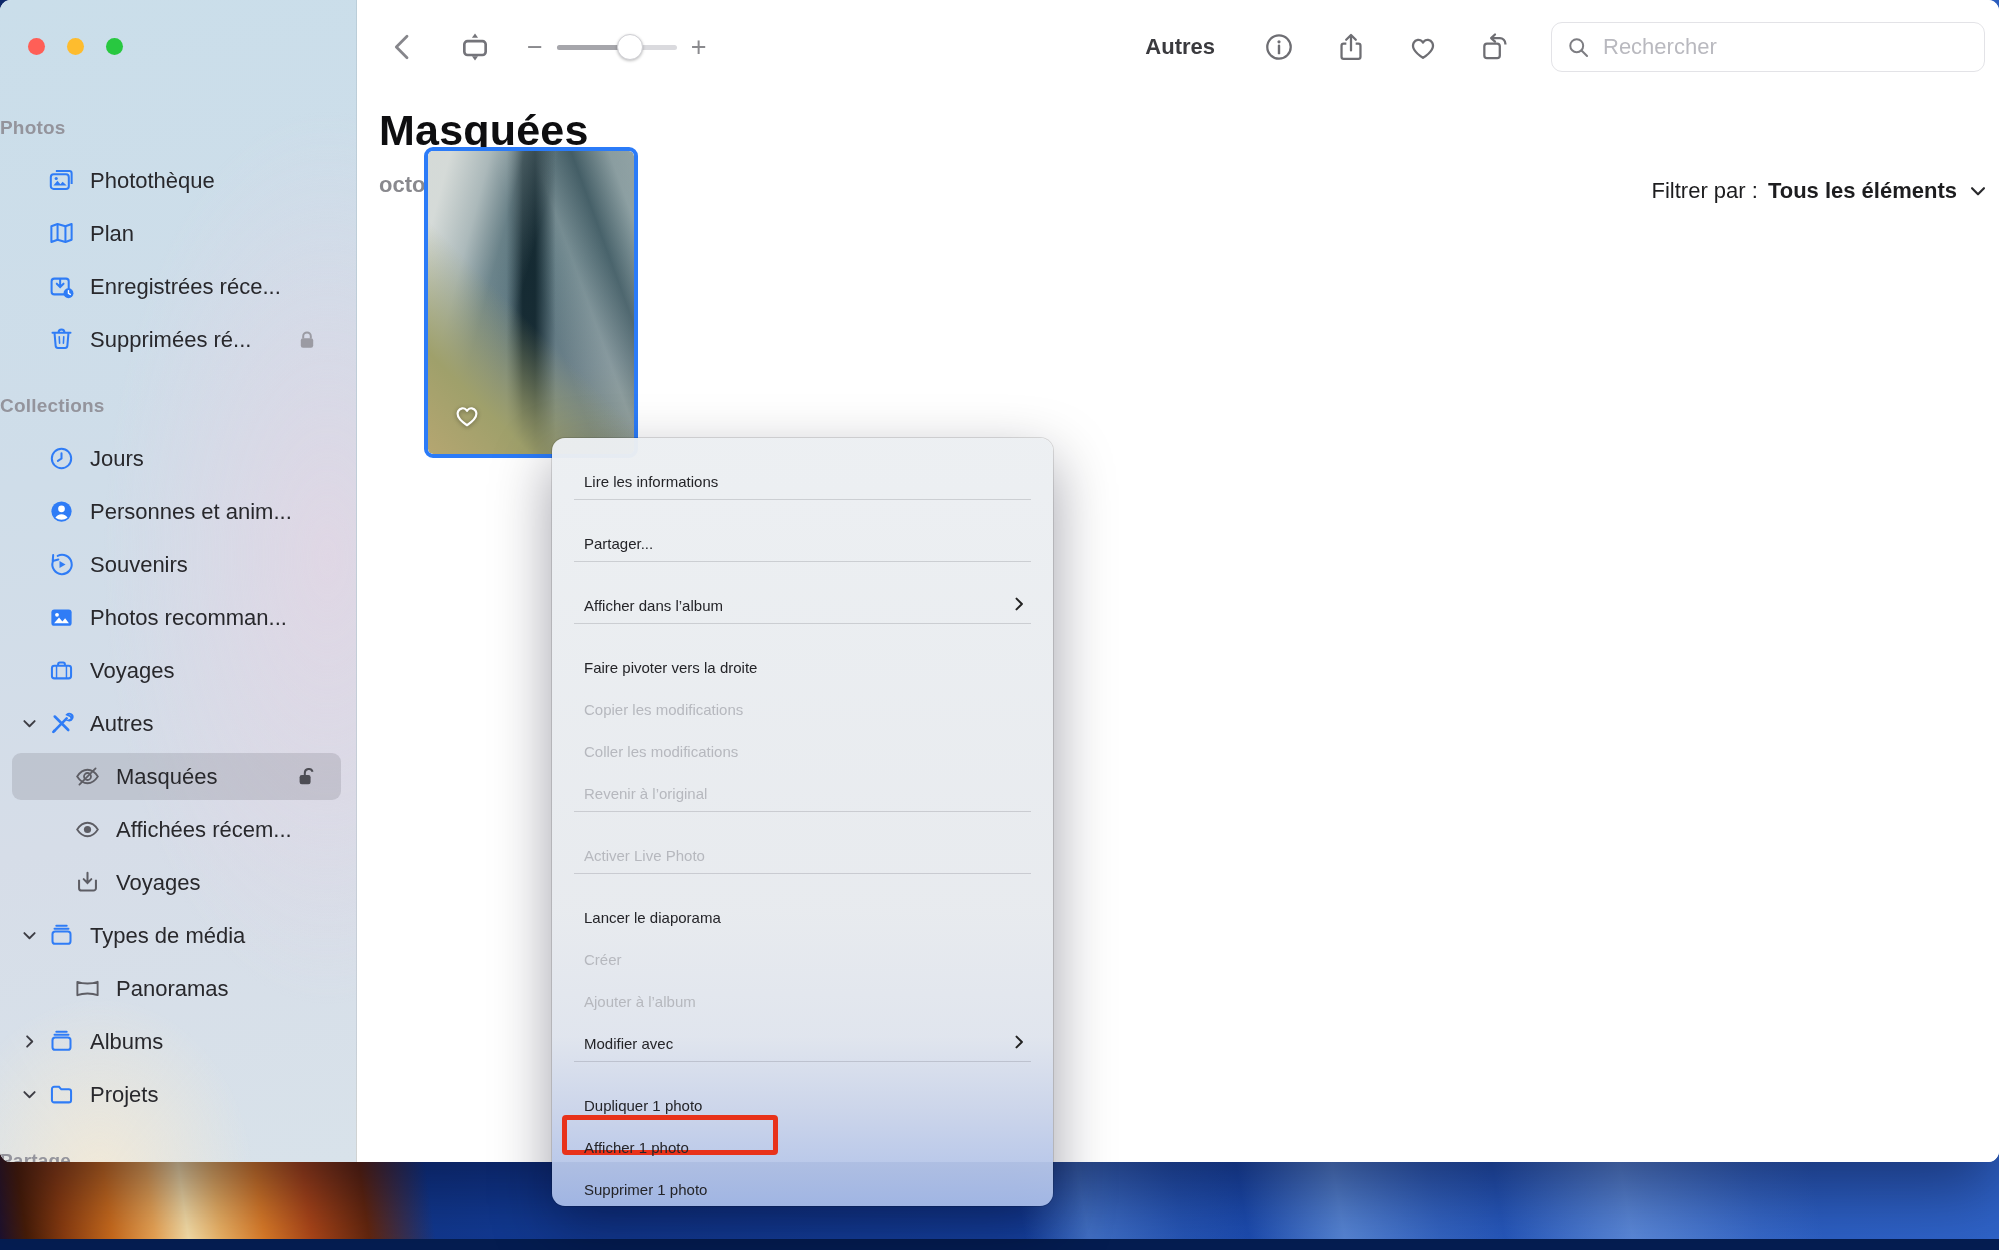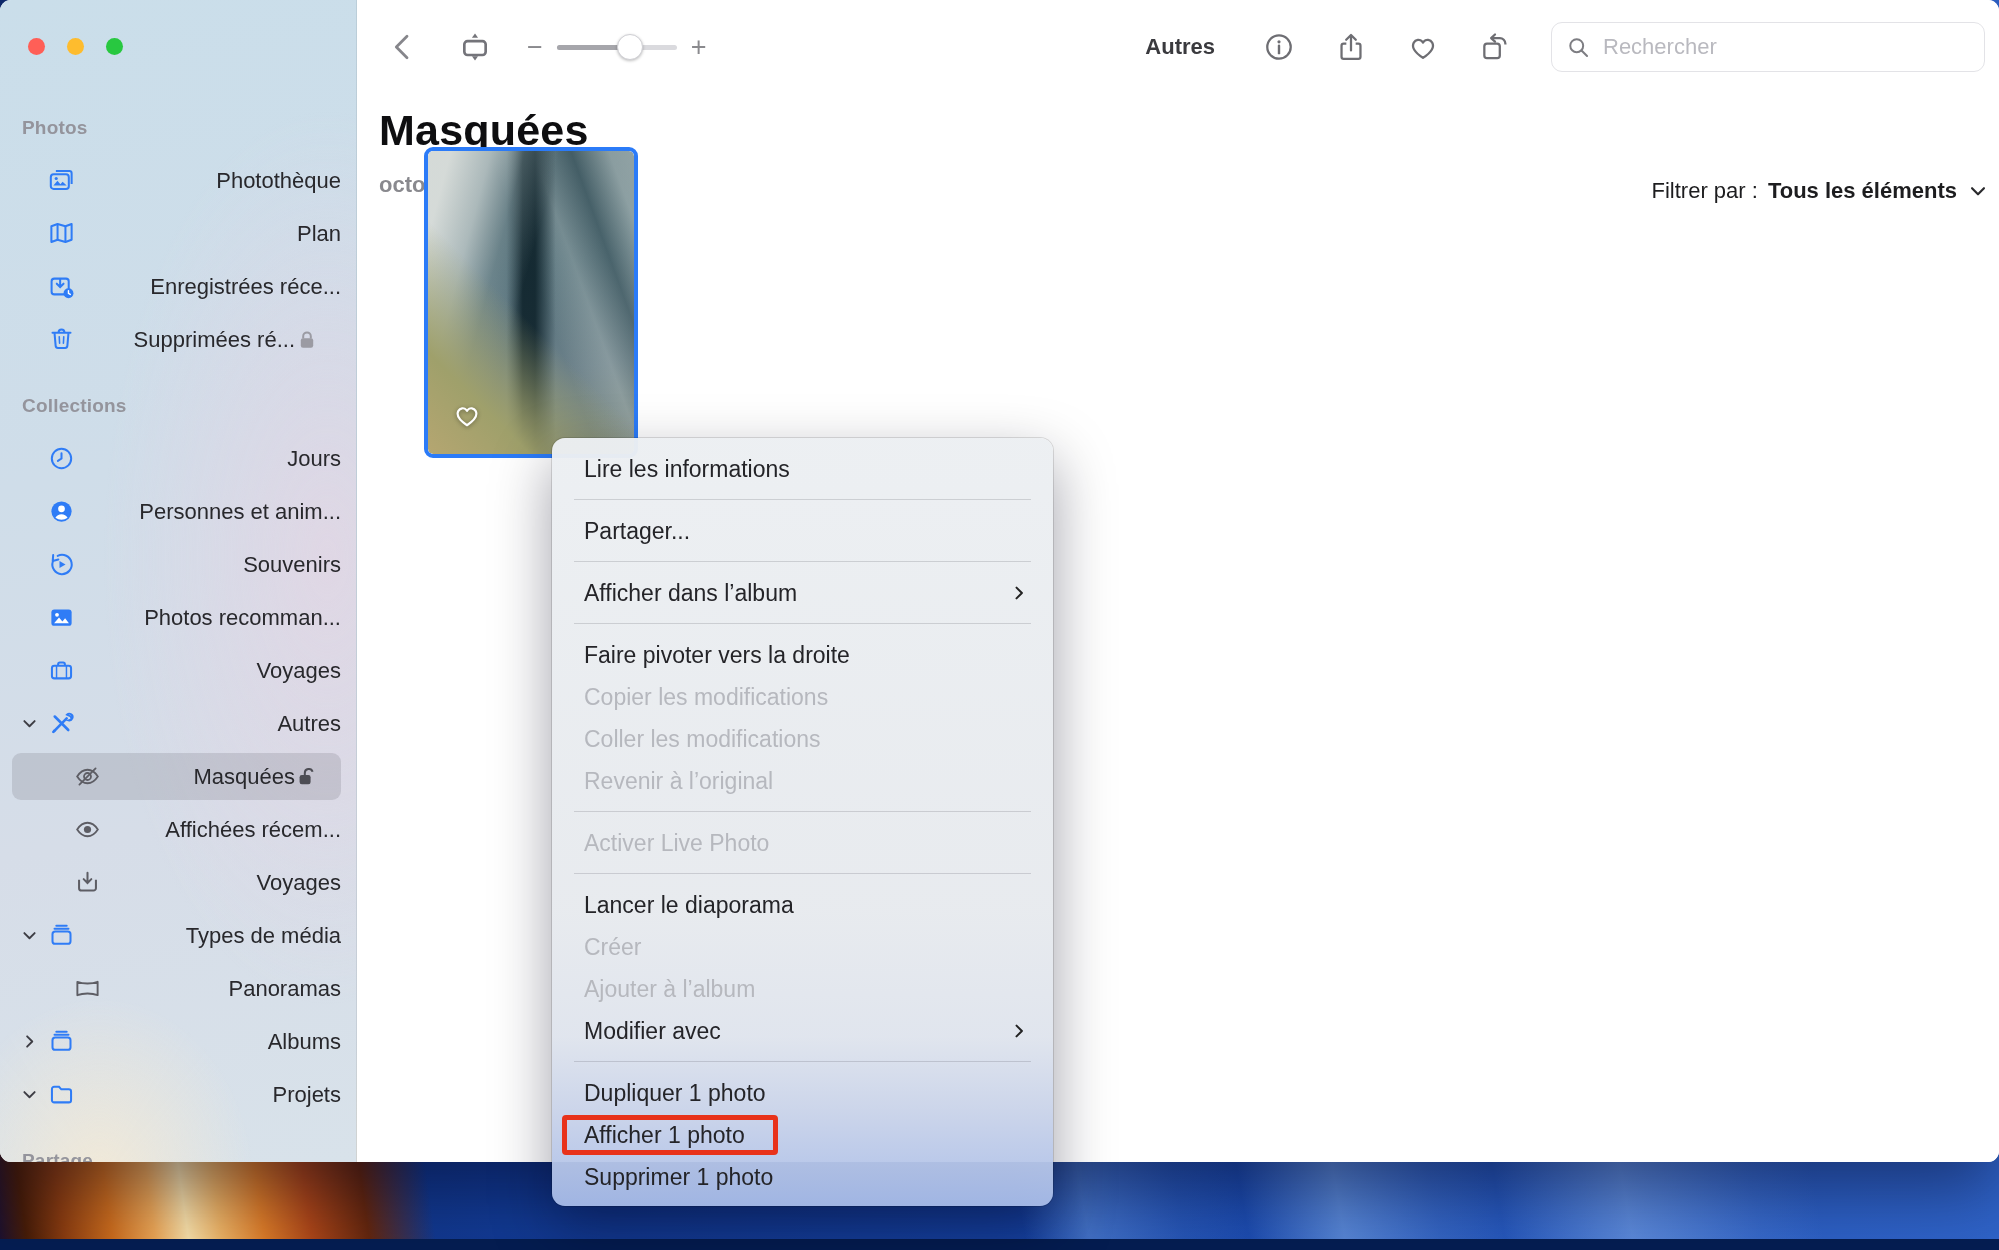--- a/index.html
+++ b/index.html
@@ -24,37 +24,37 @@
   .sidebar { position:relative; width:357px; flex:0 0 357px; padding-top:112px;
     border-right:1px solid rgba(0,0,0,.07);
     background:
       radial-gradient(90% 55% at 92% 48%, rgba(233,211,226,.6), rgba(233,211,226,0) 70%),
       radial-gradient(70% 26% at 28% 102%, rgba(244,234,214,.95), rgba(244,234,214,0) 62%),
       linear-gradient(170deg,#cadeea 0%,#cfdde9 40%,#d6dde8 70%,#d8e2ea 100%); }
   .traffic { position:absolute; top:38px; left:28px; display:flex; gap:22px; }
   .tl { width:17px; height:17px; border-radius:50%; }
   .tl.red{ background:#ff5f57; } .tl.yellow{ background:#febc2e; } .tl.green{ background:#28c840; }
 
-  .sec-h { height:32px; line-height:32px; padding-left:22px; font-size:19px; font-weight:700;
+  .sec-h { height:32px; line-height:32px; font-size:19px; font-weight:700;
     color:#94949c; letter-spacing:.2px; }
   .sec-h.gap { margin-top:24px; }
   .rows { margin-top:10px; }
   .row { position:relative; display:flex; align-items:center; height:53px; padding:0 15px 0 20px;
     font-size:22px; color:#28282c; }
   .row.sel::before { content:""; position:absolute; left:12px; right:15px; top:3px; bottom:3px;
     background:rgba(128,128,140,.26); border-radius:9px; }
   .row > * { position:relative; }
   .chev { width:26px; height:22px; display:inline-flex; align-items:center; color:#3d3d44; flex:0 0 26px; }
   .chev svg { width:19px; height:19px; }
   .indent { width:26px; flex:0 0 26px; }
   .icn { width:31px; height:28px; display:inline-flex; align-items:center; justify-content:center;
     margin-right:13px; flex:0 0 31px; }
   .icn svg { width:27px; height:27px; }
   .icn.blue { color:#2f7cf6; } .icn.gray { color:#5d5d64; }
-  .lbl { flex:1 1 auto; white-space:nowrap; overflow:hidden;text-align:right; }
+  .lbl { flex:1 1 auto; white-space:nowrap; overflow:hidden; }
   .trail { margin-left:auto; margin-right:22px; display:inline-flex; }
   .trail svg { width:24px; height:24px; }
   .trail.closed { color:#9b9ba3; } .trail.open { color:#4d4d54; }
 
   
   .main { position:relative; flex:1 1 auto; background:#fff; }
   .toolbar { display:flex; align-items:center; height:94px; padding:0 14px 0 30px; color:#74747a; }
   .tbtn { display:inline-flex; align-items:center; justify-content:center; }
   .tbtn svg { width:32px; height:32px; }
   .tb-back { margin-right:40px; color:#86868b; }
@@ -97,22 +97,22 @@
       linear-gradient(170deg,#46616b 0%,#54707a 40%,#6b8089 72%,#7e8c84 100%); }
   .photo-fav { position:absolute; left:24px; bottom:20px; color:#fff;
     filter:drop-shadow(0 1px 2px rgba(0,0,0,.4)); }
   .photo-fav svg { width:30px; height:30px; }
 
   
   .cmenu { position:absolute; left:552px; top:438px; width:501px; z-index:20;
     padding:10px 0 8px 0; border-radius:13px;
     background:linear-gradient(180deg,rgba(236,239,242,.97) 0%,rgba(231,234,238,.97) 62%,rgba(223,228,237,.96) 78%,rgba(200,210,233,.95) 88%,rgba(168,188,232,.95) 100%);
     box-shadow:0 0 0 1px rgba(0,0,0,.12), 0 22px 60px rgba(0,0,25,.38); }
-  .mi { position:relative; display:flex; align-items:center; height:42px; padding:0 24px 0 32px;
-    font-size:23px; color:#242428; }
+  .mi { position:relative; display:flex; align-items:flex-end; height:42px; padding:0 24px 0 32px;
+    font-size:15px; color:#242428; }
   .mi .mlbl { flex:1 1 auto; position:relative; z-index:2; }
   .mi.dis { color:#b6b8be; }
   .mi .sub-arr { color:#222; display:inline-flex; }
   .mi .sub-arr svg { width:20px; height:20px; }
   .msep { height:1px; margin:9px 22px 10px 22px; background:rgba(60,60,70,.18); }
   .redbox { position:absolute; left:10px; top:1px; width:216px; height:40px;
     border:5px solid #e8321a; border-radius:4px; z-index:1; }
 </style>
 </head>
 <body>

